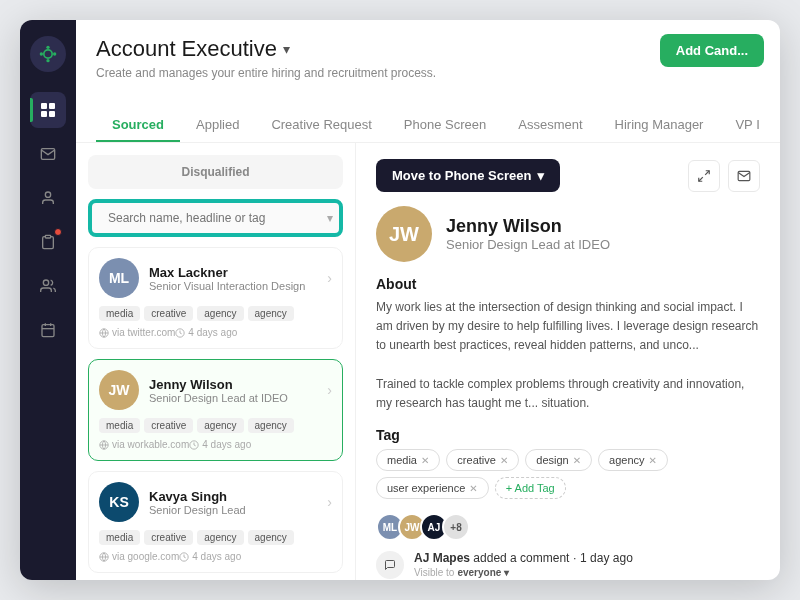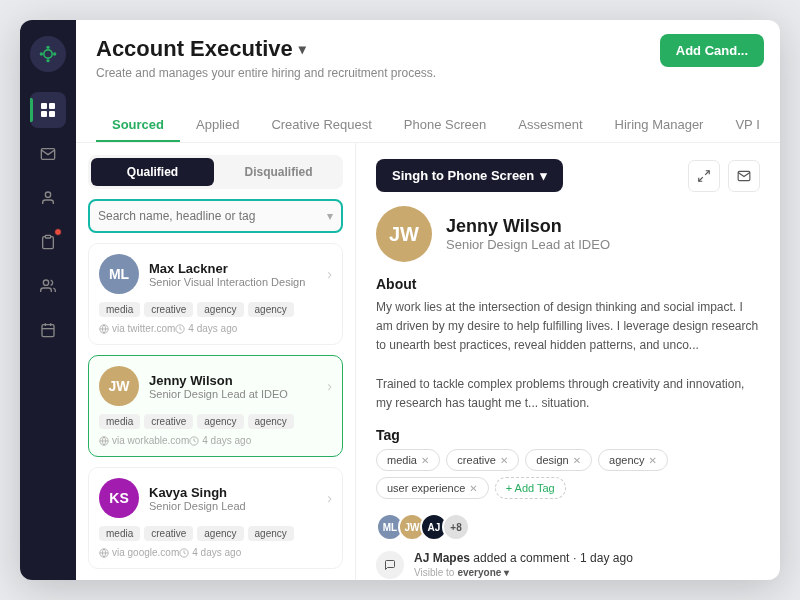--- a/index.html
+++ b/index.html
@@ -106,21 +106,21 @@
 
     .header-top {
       display: flex;
       align-items: center;
       justify-content: space-between;
       margin-bottom: 4px;
     }
 
     .header-title {
       font-size: 22px;
-      font-weight: 700;
+      font-weight: 400;
       color: #1a1a1a;
       display: flex;
       align-items: center;
       gap: 6px;
     }
 
     .header-title .chevron {
       font-size: 14px;
       color: #555;
       cursor: pointer;
@@ -215,22 +215,22 @@
       color: #fff;
     }
 
     
     .search-container {
       position: relative;
     }
 
     .search-input {
       width: 100%;
-      padding: 8px 32px 8px 8px;
-      border: 2px solid #14b8a6;
+      padding: 8px 32px 8px 16px;
+      border: 4px solid #14b8a6;
       border-radius: 8px;
       font-size: 12px;
       color: #aaa;
       outline: none;
       background: #fafafa;
     }
 
     .search-chevron {
       position: absolute;
       right: 10px;
@@ -630,21 +630,20 @@
         <div class="tab">VP Interview</div>
 
       </div>
     </div>
 
     <div class="body-area">
 
       <div class="candidates-panel">
 
         <div class="toggle-group">
-          <button class="toggle-btn active">Qualified</button>
           <button class="toggle-btn">Disqualified</button>
         </div>
 
         <div class="search-container">
           <input class="search-input" type="text" placeholder="Search name, headline or tag" style="">
           <span class="search-chevron">▾</span>
         </div>
 
         <div class="candidate-card">
           <div class="candidate-header">
@@ -709,21 +708,21 @@
                   <circle cx="12" cy="12" r="10"></circle>
                   <polyline points="12 6 12 12 16 14"></polyline>
                 </svg>
               <span>4 days ago</span>
             </div>
           </div>
         </div>
 
         <div class="candidate-card">
           <div class="candidate-header">
-            <div class="avatar-placeholder" style="background:#a21caf;">KS</div>
+            <div class="avatar-placeholder" style="background:#0c4a6e;">KS</div>
             <div class="candidate-info">
               <div class="candidate-name">Kavya Singh</div>
               <div class="candidate-title">Senior Design Lead</div>
             </div>
             <span class="card-chevron">›</span>
           </div>
           <div class="candidate-tags">
             <span class="tag">media</span>
             <span class="tag">creative</span>
             <span class="tag">agency</span>
@@ -747,21 +746,21 @@
             </div>
           </div>
         </div>
 
       </div>
 
       <div class="detail-panel">
 
         <div class="detail-action-bar">
           <button class="move-btn">
-            <span>Singh to Phone Screen</span>
+            <span>Move to Phone Screen</span>
             <span>▾</span>
           </button>
           <div class="action-icons">
             <button class="action-icon-btn">
               <svg width="14" height="14" viewBox="0 0 24 24" fill="none" stroke="currentColor" stroke-width="2">
                   <polyline points="15 3 21 3 21 9"></polyline>
                   <polyline points="9 21 3 21 3 15"></polyline>
                   <line x1="21" y1="3" x2="14" y2="10"></line>
                   <line x1="3" y1="21" x2="10" y2="14"></line>
                 </svg>

